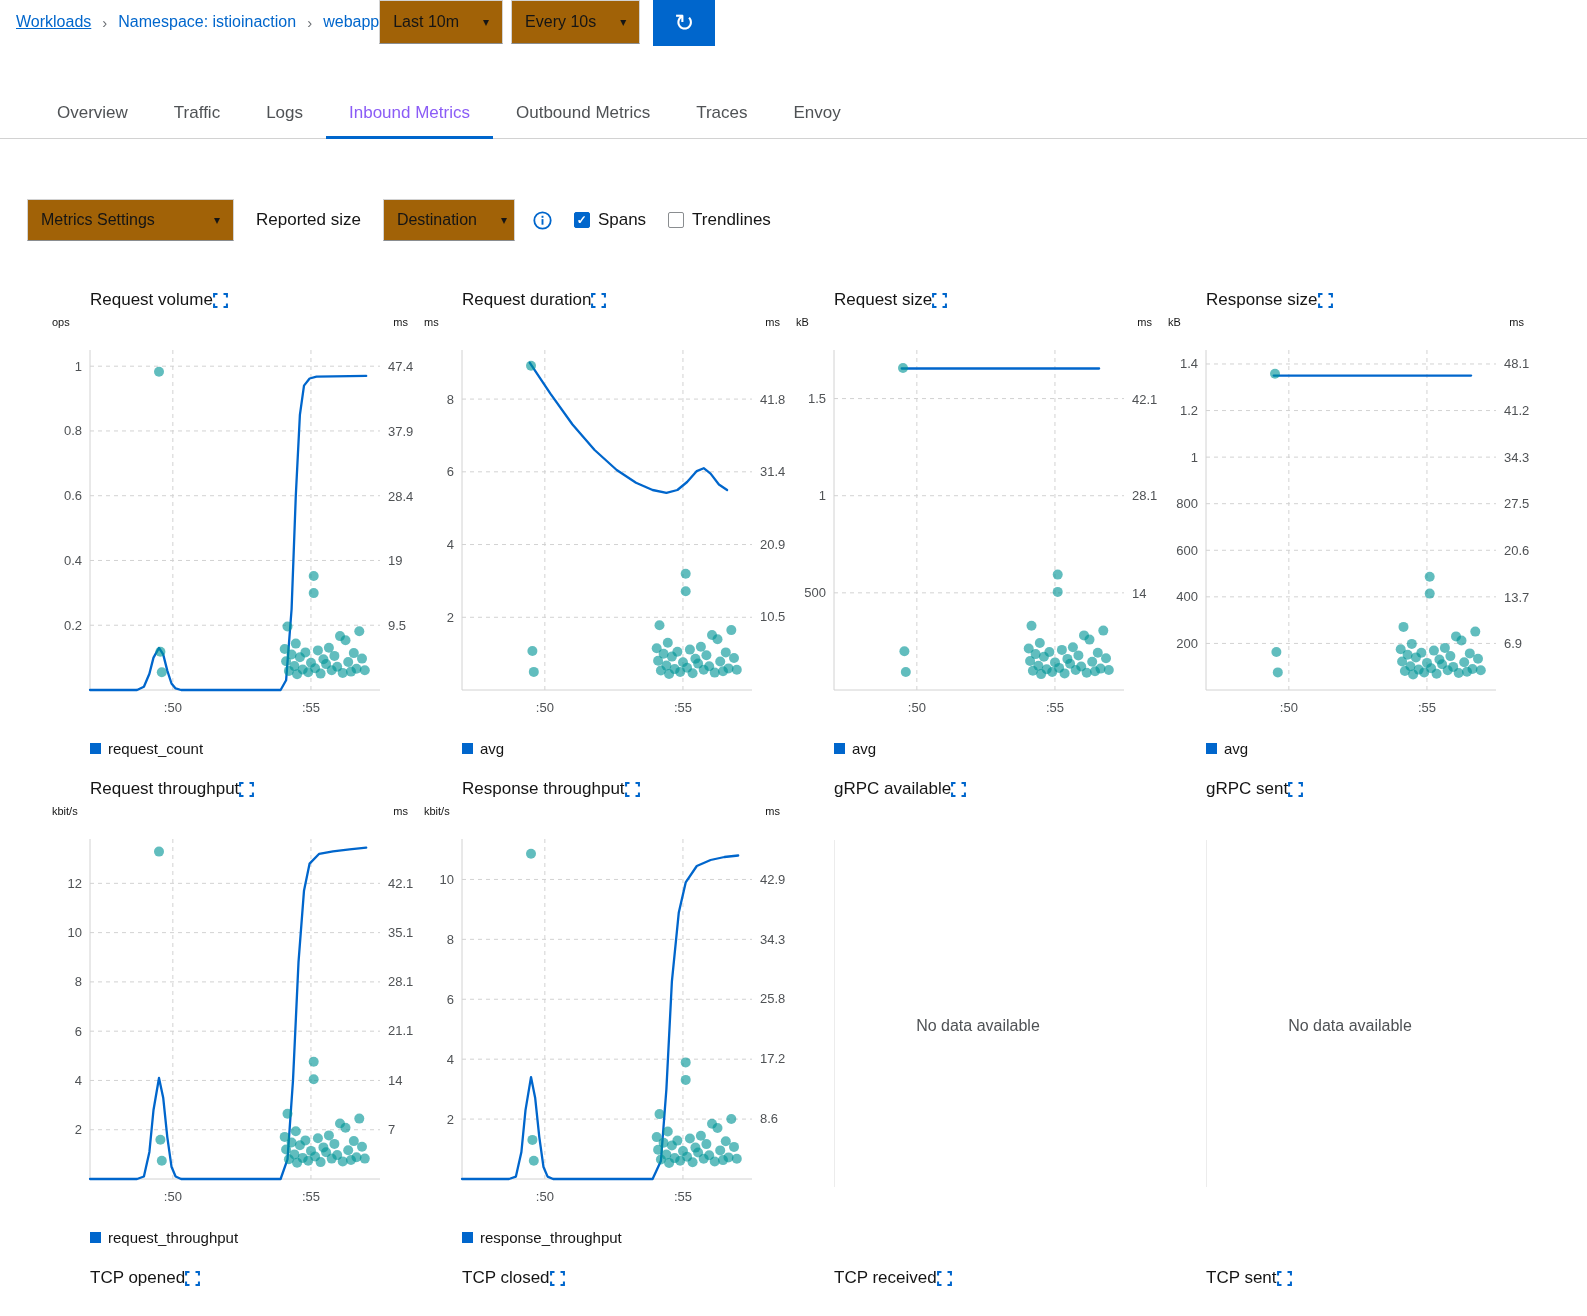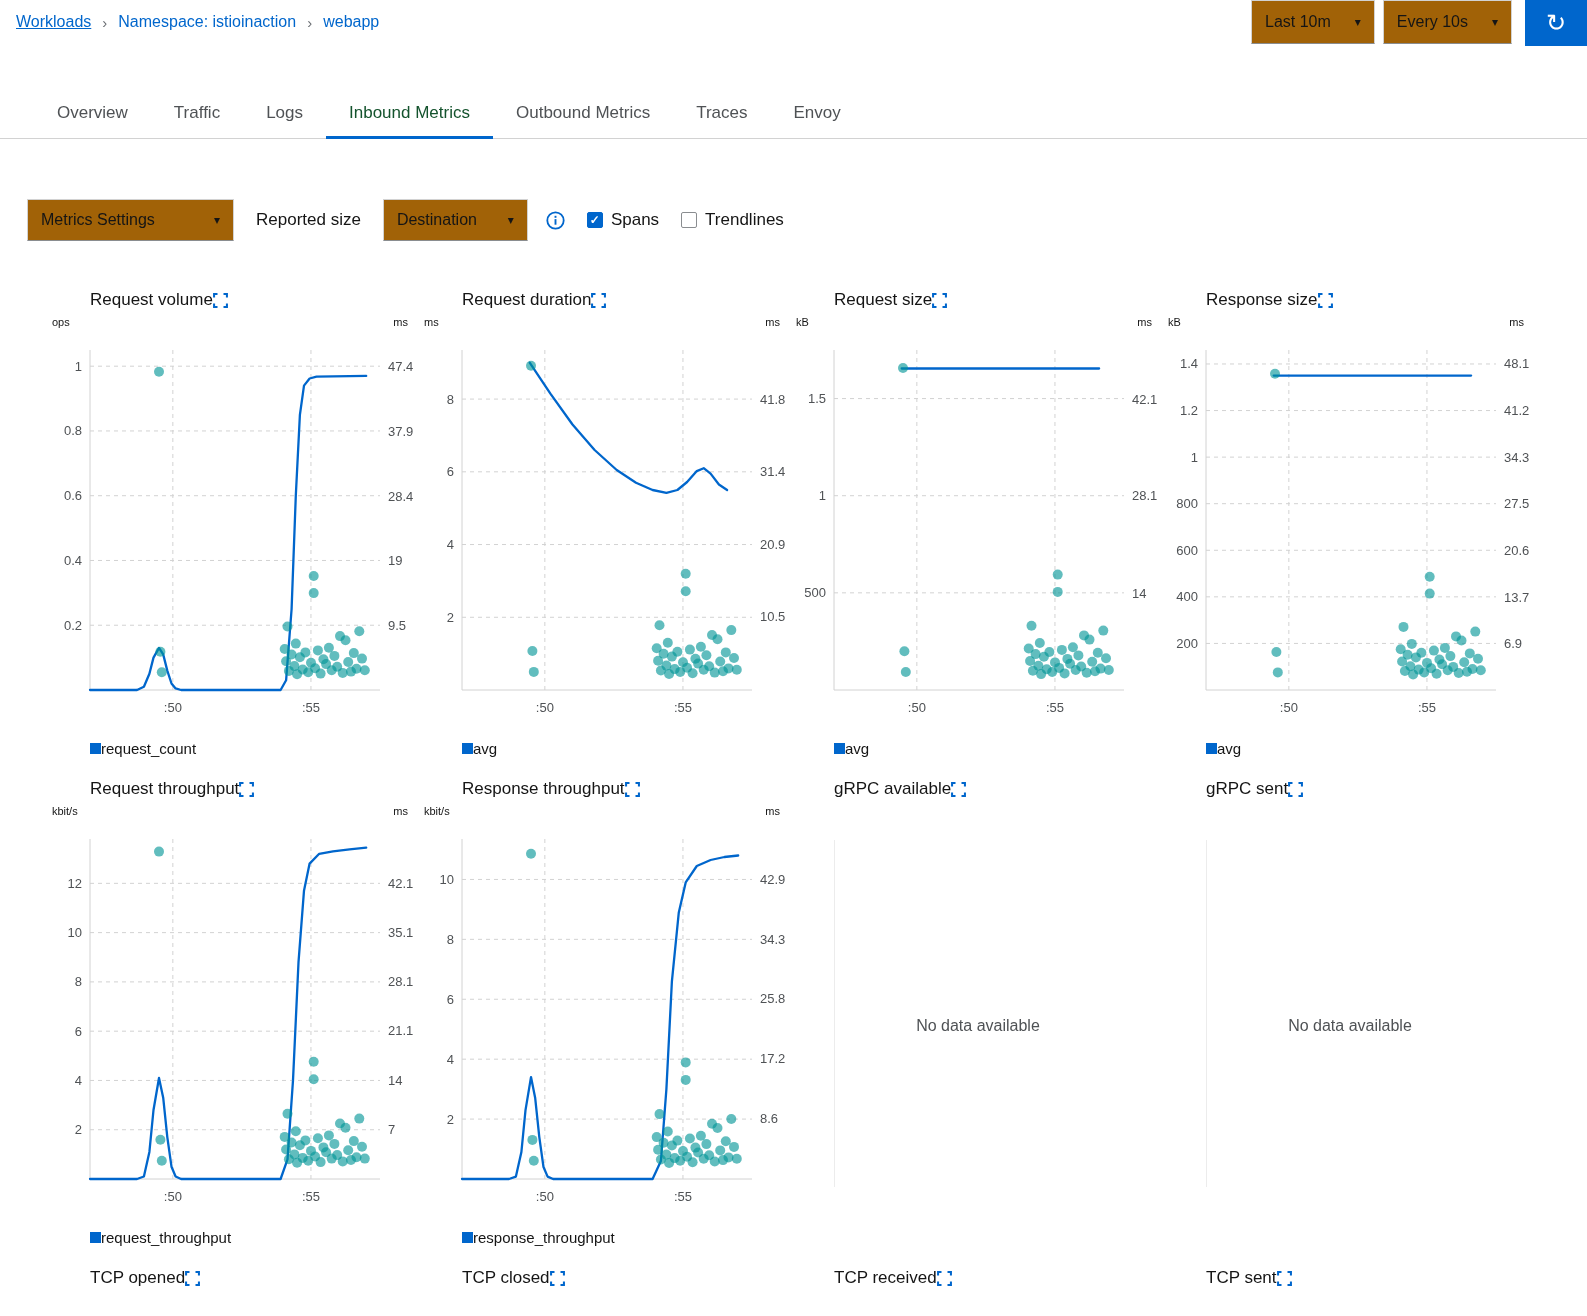--- a/index.html
+++ b/index.html
@@ -1,58 +1,58 @@
 <!DOCTYPE html>
 <html><head>
 <meta charset="utf-8">
 <style>
   *{box-sizing:border-box;margin:0;padding:0}
   html,body{background:#fff}
   body{width:1587px;min-height:1316px;font-family:"Liberation Sans",sans-serif;color:#151515;overflow-x:hidden}
   a{text-decoration:none;cursor:pointer}
 
   
-  .masthead{display:flex;justify-content:space-between;align-items:flex-start;height:46px}
+  .masthead{display:flex;align-items:flex-start;height:46px}
   .breadcrumb{display:flex;align-items:center;gap:11px;padding:13px 0 0 16px;font-size:16px}
   .breadcrumb a{color:#0066cc}
   .breadcrumb a.underlined{text-decoration:underline}
   .crumb-sep{color:#6a6e73;font-size:15px;padding-top:1px}
   .top-controls{display:flex;align-items:flex-start}
   .select-box{display:flex;align-items:center;justify-content:space-between;border:1px solid #d2d2d2;border-bottom-color:#8a8d90;background:#a16207;padding:0 13px;font-size:16px;height:44px;cursor:pointer;gap:24px}
   .caret{font-size:12px;color:#151515;line-height:1}
   .refresh-btn{width:62px;height:46px;background:#0066cc;color:#fff;border:none;font-size:24px;cursor:pointer;display:flex;align-items:center;justify-content:center;margin-left:13px}
   .gap8{width:8px}
 
   
   .tabs{display:flex;margin-top:44px;border-bottom:1px solid #d2d2d2;padding-left:34px}
   .tab{padding:13px 23px 15px;font-size:17px;color:#4f5255;background:none;border:none;cursor:pointer;position:relative;font-family:inherit;white-space:nowrap}
-  .tab.active{color:#14532d}
+  .tab.active{color:#8b5cf6}
   .tab.active::after{content:"";position:absolute;left:0;right:0;bottom:-1px;height:3px;background:#0066cc}
 
   
   .controls{display:flex;align-items:center;margin:60px 0 0 27px;gap:22px}
   .controls .select-box{height:42px}
   .ms-select{width:207px}
-  .dest-select{width:145px}
+  .dest-select{width:132px}
   .plain-label{font-size:17px;color:#151515}
   .info-icon{display:flex;align-items:center;cursor:pointer;margin-left:-4px}
   .check-group{display:flex;align-items:center;gap:8px;cursor:pointer;font-size:17px}
   .checkbox{width:16px;height:16px;border:1px solid #8a8d90;background:#fff;display:inline-flex;align-items:center;justify-content:center;border-radius:2px}
   .checkbox.checked{background:#0066cc;border-color:#0066cc}
   .checkbox .checkmark{display:none;color:#fff;font-size:12px;font-weight:bold;line-height:1}
   .checkbox.checked .checkmark{display:block}
 
   
   .charts-grid{display:grid;grid-template-columns:repeat(4,372px);padding:0 0 20px 48px;margin-top:46px;row-gap:16px}
   .chart-cell{width:372px}
   .chart-head{display:flex;justify-content:flex-start;align-items:center;padding:0 16px 0 42px;height:26px}
   .chart-title{font-size:17px;color:#151515}
   .expand-icon{cursor:pointer;display:flex;align-items:center}
   .chart-units{display:flex;justify-content:space-between;font-size:11px;color:#151515;padding:3px 12px 0 4px;height:25px}
-  .legend{display:flex;align-items:center;margin:4px 0 0 42px;height:24px}
+  .legend{display:flex;align-items:center;gap:7px;margin:4px 0 0 42px;height:24px}
   .legend-swatch{width:11px;height:11px;display:inline-block}
   .legend-label{font-size:15px;color:#151515}
   .no-data-box{position:relative;height:447px;display:flex;align-items:center;justify-content:center;font-size:16px;color:#4f5255}
   .no-data-box::before{content:"";position:absolute;left:42px;top:38px;bottom:62px;width:1px;background:#ececec}
   svg text{font-family:"Liberation Sans",sans-serif}
 </style>
 </head>
 <body>
 
 <div class="masthead">

